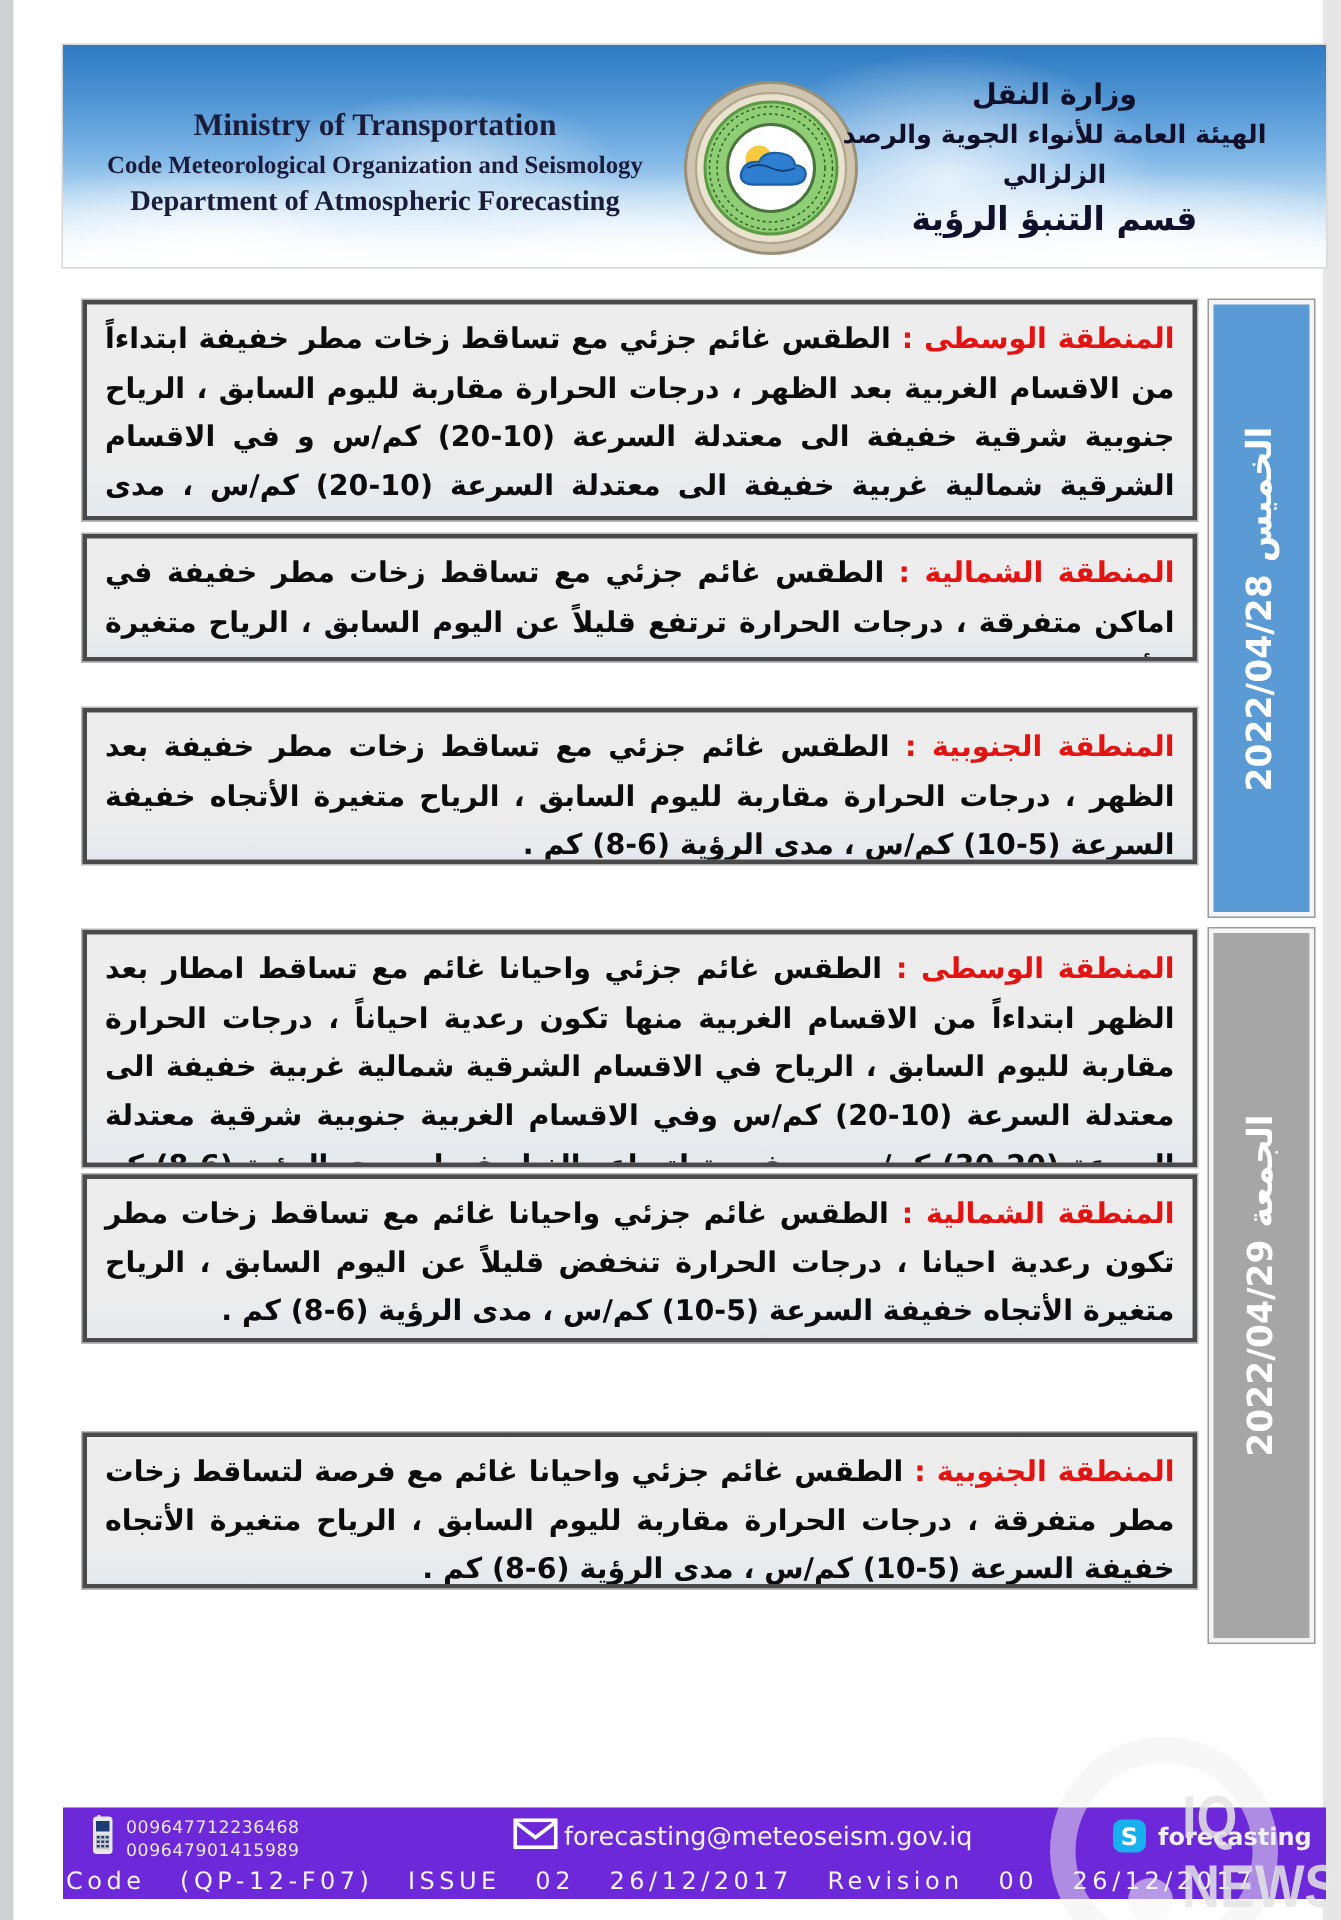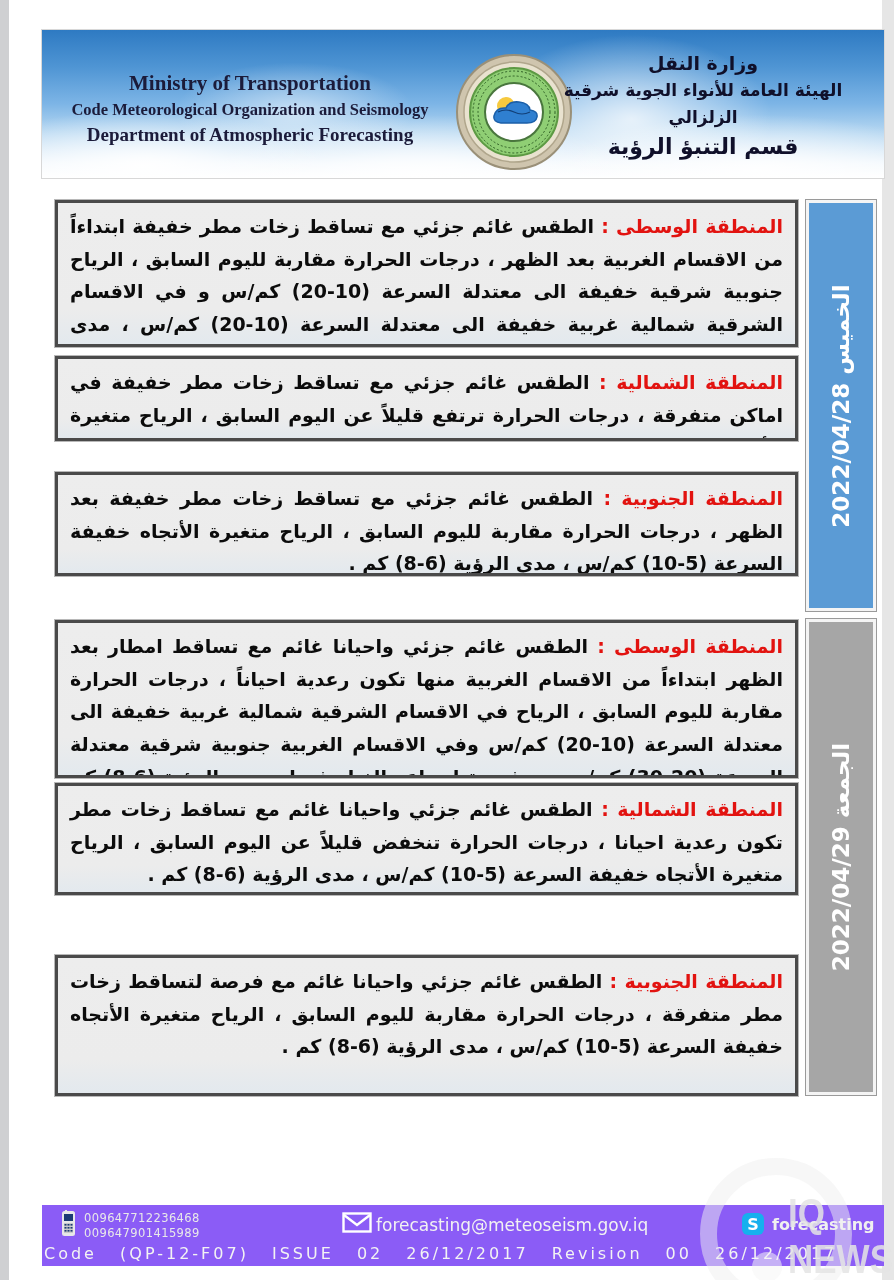--- a/index.html
+++ b/index.html
@@ -48,39 +48,39 @@
     padding:7px 12px 4px 12px;overflow:hidden;
     font-size:19px;font-weight:bold;line-height:1.72;color:#0c0c0c;
     text-align:justify;
   }
   .fbox .rtitle{color:#e21310;}
   #box-d0r0{top:200px;height:147px;}
   #box-d0r1{top:356px;height:85px;}
   #box-d0r2{top:472px;height:104px;}
   #box-d1r0{top:620px;height:158px;}
   #box-d1r1{top:783px;height:112px;}
-  #box-d1r2{top:955px;height:141px;}
+  #box-d1r2{top:955px;height:104px;}
 
   
   .daytab{
     position:absolute;left:806px;width:70px;box-sizing:border-box;
     border:3px solid #f4f4f4;box-shadow:0 0 0 1px #9a9a9a;
     display:flex;align-items:center;justify-content:center;
   }
   .daytab .lbl{
     transform:rotate(-90deg);white-space:nowrap;direction:rtl;
     color:#ffffff;font-weight:bold;font-size:23px;letter-spacing:.5px;
   }
   #tab-thu{top:200px;height:411px;background:#5b9bd5;}
   #tab-fri{top:619px;height:476px;background:#a6a6a6;}
 
   
   .footer{
     position:absolute;left:42px;top:1205px;width:842px;height:61px;
-    background:#8b5cf6;color:#ffffff;box-sizing:border-box;
+    background:#6d28d9;color:#ffffff;box-sizing:border-box;
   }
   .f-row1{position:absolute;left:0;right:0;top:5px;height:32px;}
   .phone-grp{position:absolute;left:18px;top:0;display:flex;align-items:center;gap:7px;}
   .phone-nums{font-size:11.5px;line-height:1.3;letter-spacing:.4px;color:#e9e9e9;}
   .mail-grp{position:absolute;left:300px;top:2px;display:flex;align-items:center;gap:4px;}
   .mail-grp .txt{font-size:17px;color:#f2f2f2;}
   .skype-grp{position:absolute;left:700px;top:3px;display:flex;align-items:center;gap:8px;}
   .skype-badge{
     width:22px;height:22px;border-radius:6px;background:#16b0ee;color:#fff;
     font-weight:bold;font-size:16px;display:flex;align-items:center;justify-content:center;
@@ -128,21 +128,21 @@
       <ellipse cx="60" cy="60" rx="41" ry="41" fill="none" stroke="#2f5f25" stroke-width="1" stroke-dasharray="2 2"></ellipse>
       <ellipse cx="60" cy="60" rx="29" ry="29" fill="#ffffff" stroke="#49763d" stroke-width="2"></ellipse>
       <circle cx="52" cy="54" r="9" fill="#f6c93e"></circle>
       <path d="M40 64 q2 -9 12 -8 q3 -7 13 -6 q10 1 11 8 q8 1 7 7 q-1 6 -10 6 l-26 0 q-8 -1 -7 -7 z" fill="#2f7fd0" stroke="#1b5fa8" stroke-width="1.5"></path>
       <path d="M44 60 q8 -4 16 0 q8 4 16 0" fill="none" stroke="#123f77" stroke-width="1.2"></path>
     </svg>
   </div>
 
   <div class="ar-block">
     <div class="l1">وزارة النقل</div>
-    <div class="l2">الهيئة العامة للأنواء الجوية شرقية الزلزالي</div>
+    <div class="l2">الهيئة العامة للأنواء الجوية والرصد الزلزالي</div>
     <div class="l3">قسم التنبؤ الرؤية</div>
   </div>
 </div>
 
 <div class="fbox" id="box-d0r0">
   <span class="rtitle">المنطقة الوسطى :</span>
   <span>الطقس غائم جزئي مع تساقط زخات مطر خفيفة ابتداءاً من الاقسام الغربية بعد الظهر ، درجات الحرارة مقاربة لليوم السابق ، الرياح جنوبية شرقية خفيفة الى معتدلة السرعة (10-20) كم/س و في الاقسام الشرقية شمالية غربية خفيفة الى معتدلة السرعة (10-20) كم/س ، مدى الرؤية (6-8) كم .</span>
 </div>
 <div class="fbox" id="box-d0r1">
   <span class="rtitle">المنطقة الشمالية :</span>

